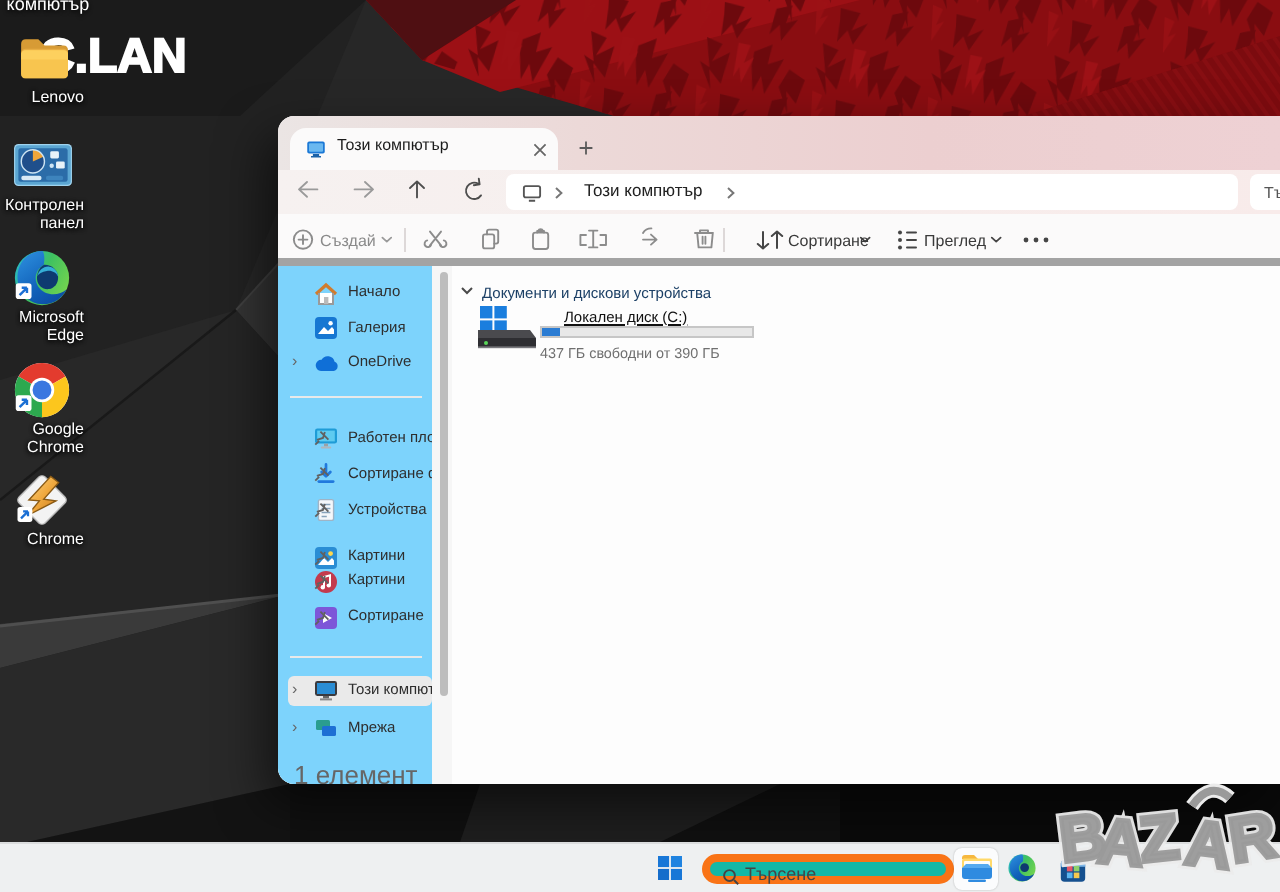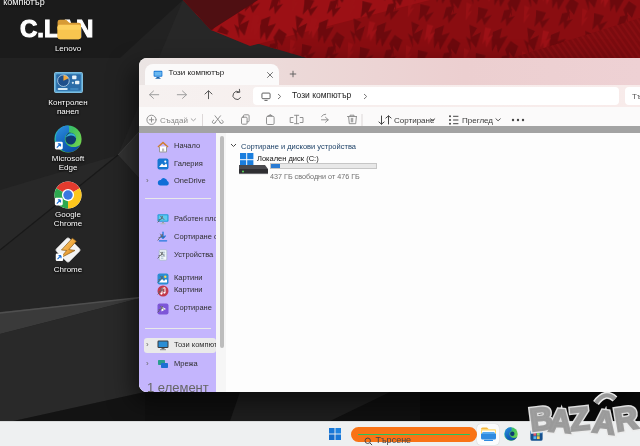--- a/index.html
+++ b/index.html
@@ -1,53 +1,53 @@
 <!DOCTYPE html>
 <html><head>
 <meta charset="utf-8">
 <style>
   * { margin:0; padding:0; box-sizing:border-box; }
   html,body { width:640px; height:446px; overflow:hidden; font-family:"Liberation Sans",sans-serif; }
   body { position:relative; background:#1b1b1b; }
   .abs { position:absolute; }
 
   
-  .dicon { position:absolute; text-align:center; color:#fff; font-size:8px;
-           text-shadow:0 1px 2px rgba(0,0,0,.9), 0 0 2px rgba(0,0,0,.8); line-height:8.5px;margin-left:47px; }
+  .dicon { position:absolute; text-align:right; color:#fff; font-size:8px;
+           text-shadow:0 1px 2px rgba(0,0,0,.9), 0 0 2px rgba(0,0,0,.8); line-height:8.5px; }
   .dicon svg { display:block; margin:0 auto; }
 
   
   #win { position:absolute; left:139px; top:58px; width:501px; height:334px;
          border-radius:8px 0 0 8px; overflow:hidden;
          box-shadow:-6px 10px 24px rgba(0,0,0,.55);
          background:#fff; }
   #tabbar { position:absolute; left:0; top:0; width:100%; height:27px;
             background:linear-gradient(90deg,#ebe5e4 0%,#ecd9d8 30%,#eccfd0 65%,#eed1d4 100%); }
   #tab { position:absolute; left:5.5px; top:5.5px; width:134px; height:22px;
          background:#fbfafa; border-radius:8px 8px 0 0; }
   #navbar { position:absolute; left:0; top:27px; width:100%; height:22px;
             background:linear-gradient(90deg,#f6f1f0 0%,#f7eeed 50%,#f8ebea 100%); }
   #cmdbar { position:absolute; left:0; top:49px; width:100%; height:26px;
-            background:#fbfafa; border-bottom:7px solid #a3a3a3; }
+            background:#fbfafa; border-bottom:4px solid #a3a3a3; }
   #wbody { position:absolute; left:0; top:75px; width:100%; height:259px; background:#fdfdfd; }
 
   .navtxt { font-size:8.5px; color:#222; }
 
   
-  #side { position:absolute; left:0; top:0; width:77px; height:100%; background:#c4b5fd; }
+  #side { position:absolute; left:0; top:0; width:77px; height:100%; background:#7dd3fc; }
   .srow { position:absolute; left:5px; width:72px; height:15px; font-size:7.5px; color:#2e2e2e;
           white-space:nowrap; overflow:hidden; }
   .srow svg { position:absolute; left:13px; top:1.5px; }
   .srow .txt { position:absolute; left:30px; top:2px; }
 
   
   #taskbar { position:absolute; left:0; top:421px; width:640px; height:25px; background:#eef0f1;
              border-top:1px solid #dadcdd; }
-  #searchpill { position:absolute; left:351px; top:5px; width:126px; height:15px; background:#22c55e;
-                border:7px solid #f97316; border-radius:8px; font-size:9.5px; color:#454545; }
+  #searchpill { position:absolute; left:351px; top:5px; width:126px; height:15px; background:#14b8a6;
+                border:4px solid #f97316; border-radius:8px; font-size:9.5px; color:#454545; }
 </style>
 </head>
 <body>
 
 <svg class="abs" width="640" height="446" viewBox="0 0 640 446" style="left:0;top:0">
   <defs>
     <pattern id="arr" width="58" height="46" patternUnits="userSpaceOnUse" patternTransform="rotate(3)">
       <rect width="58" height="46" fill="none"></rect>
       <g fill="#6d090d">
         <path d="M6 0 l8 3 l-5 9 l9 -5 l-4 16 l-6 -7 l1 10 l-6 -14 l5 3 z"></path>
@@ -367,37 +367,37 @@
           <span class="txt">Мрежа</span>
         </div>
       </div>
 
     <div style="position:absolute;left:77px;top:0;width:10px;height:100%;background:#f6f6f6;"></div>
     <div style="position:absolute;left:81px;top:3px;width:3.5px;height:212px;background:#bdbdbd;border-radius:2px;"></div>
 
     <svg width="7" height="5" viewBox="0 0 7 5" style="position:absolute;left:91px;top:10px">
         <path d="M1 1 l2.5 2.5 L6 1" stroke="#4a4a4a" stroke-width="1" fill="none"></path>
       </svg>
-    <div style="position:absolute;left:102px;top:8.5px;font-size:7.5px;color:#1c4066;">Сортиране и дискови устройства</div>
+    <div style="position:absolute;left:102px;top:8.5px;font-size:7.5px;color:#1c4066;">Документи и дискови устройства</div>
 
     <svg width="30" height="22" viewBox="0 0 30 22" style="position:absolute;left:100px;top:20px">
       <rect x="1" y="0" width="6.2" height="6.2" fill="#1a7ede"></rect>
       <rect x="8.2" y="0" width="6.2" height="6.2" fill="#1a7ede"></rect>
       <rect x="1" y="7.2" width="6.2" height="6.2" fill="#1a7ede"></rect>
       <rect x="8.2" y="7.2" width="6.2" height="6.2" fill="#1a7ede"></rect>
       <path d="M0 12 h26 l3 4 v5 h-29 Z" fill="#4a4a4e"></path>
       <rect x="0" y="16" width="29" height="5" rx="0.5" fill="#2e2e32"></rect>
       <circle cx="4" cy="18.5" r="1" fill="#59d659"></circle>
       <rect x="0" y="20.2" width="29" height="0.9" fill="#77777c"></rect>
     </svg>
-    <div style="position:absolute;left:118px;top:20.5px;font-size:7.5px;color:#111;">Локален диск (C:)</div>
+    <div style="position:absolute;left:143px;top:20.5px;font-size:7.5px;color:#111;text-decoration:underline;">Локален диск (C:)</div>
     <div style="position:absolute;left:131px;top:29.5px;width:107px;height:6.5px;background:#e8e8e8;border:1px solid #c6c6c6;">
       <div style="width:9px;height:100%;background:#2b7cd3;"></div>
     </div>
-    <div style="position:absolute;left:131px;top:39px;font-size:7.2px;color:#707070;">437 ГБ свободни от 476 ГБ</div>
+    <div style="position:absolute;left:131px;top:39px;font-size:7.2px;color:#707070;">437 ГБ свободни от 390 ГБ</div>
 
     <div style="position:absolute;left:8px;top:247px;font-size:13px;color:#666;">1 елемент</div>
   </div>
 </div>
 
 <div id="taskbar">
   <svg width="12" height="12" viewBox="0 0 13 13" style="position:absolute;left:329px;top:6px">
     <rect x="0" y="0" width="6" height="6" fill="#1877d7"></rect>
     <rect x="7" y="0" width="6" height="6" fill="#1f83e0"></rect>
     <rect x="0" y="7" width="6" height="6" fill="#156dcb"></rect>

